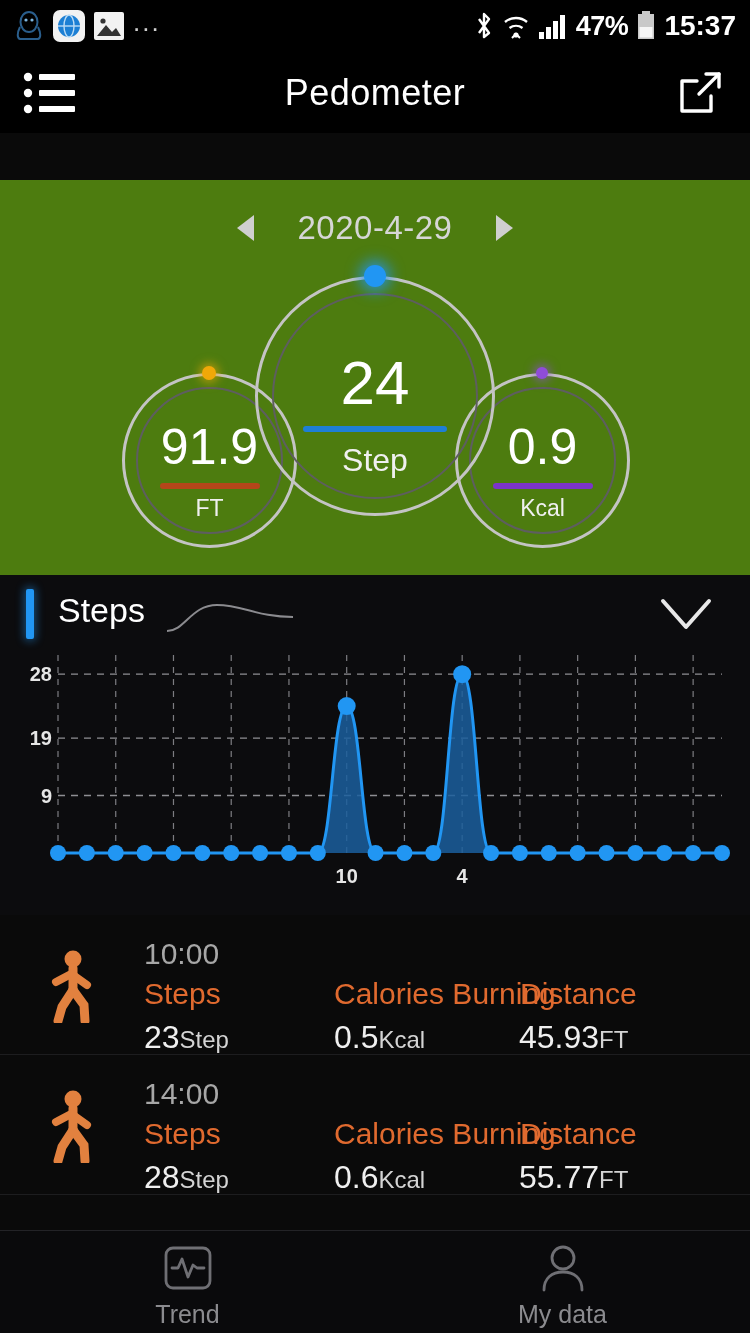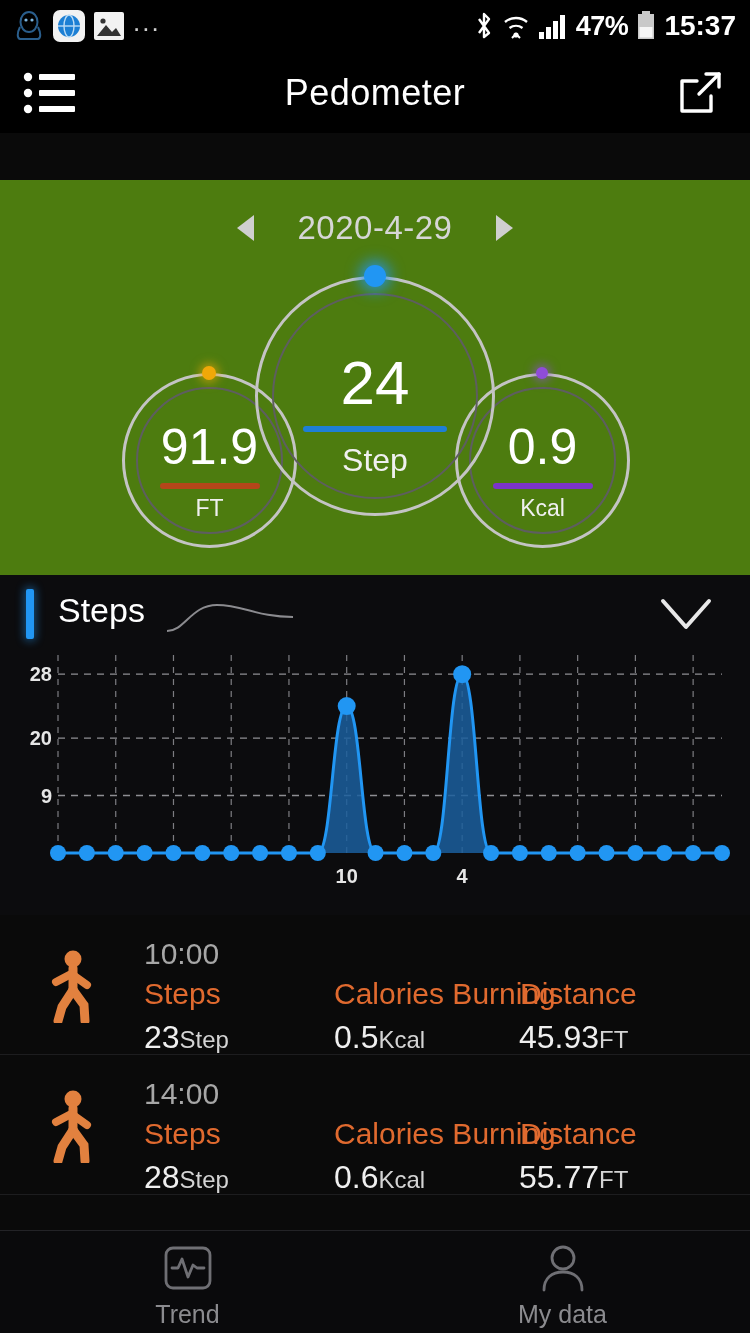--- a/index.html
+++ b/index.html
@@ -334,21 +334,21 @@
           <circle cx="548.7826086956521" cy="206" r="8" fill="#2196f3"></circle>
           <circle cx="577.6521739130435" cy="206" r="8" fill="#2196f3"></circle>
           <circle cx="606.5217391304348" cy="206" r="8" fill="#2196f3"></circle>
           <circle cx="635.3913043478261" cy="206" r="8" fill="#2196f3"></circle>
           <circle cx="664.2608695652174" cy="206" r="8" fill="#2196f3"></circle>
           <circle cx="693.1304347826087" cy="206" r="8" fill="#2196f3"></circle>
           <circle cx="722" cy="206" r="8" fill="#2196f3"></circle>
         </svg>
       <div id="chart-labels">
           <div class="ylab" style="top: 148.516px; width: 48px; right: 698px;">9</div>
-          <div class="ylab" style="top: 91.0323px; width: 48px; right: 698px;">20</div>
+          <div class="ylab" style="top: 91.0323px; width: 48px; right: 698px;">19</div>
           <div class="ylab" style="top: 27.1613px; width: 48px; right: 698px;">28</div>
           <div class="xlab" style="left: 346.696px; top: 218px;">10</div>
           <div class="xlab" style="left: 462.174px; top: 218px;">4</div>
         </div>
     </div>
   </div>
 
   <div class="rows" id="rows">
       <div class="row">
         <svg class="row-icon" viewBox="0 0 70 74">

